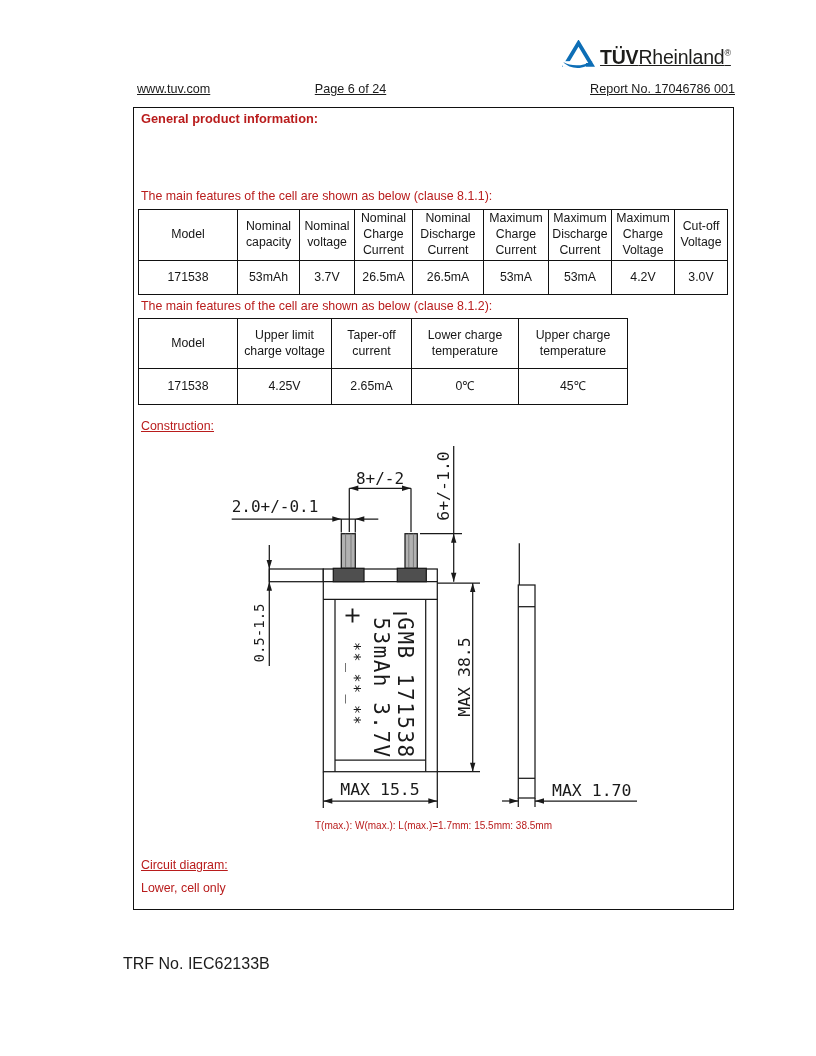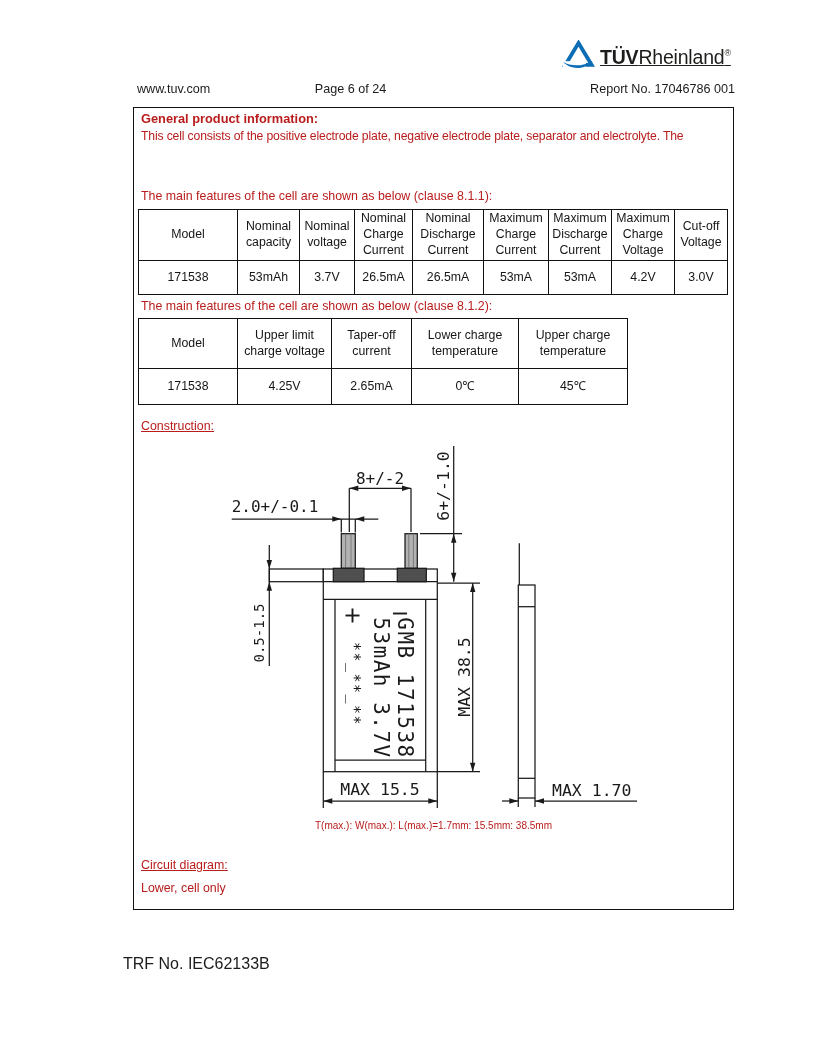--- a/index.html
+++ b/index.html
@@ -1,19 +1,19 @@
 <!DOCTYPE html>
 <html><head>
 <meta charset="utf-8">
 <style>
   html,body{margin:0;padding:0;background:#fff;}
   #page{position:relative;width:816px;height:1056px;background:#fff;overflow:hidden;
         font-family:"Liberation Sans",sans-serif;color:#1b1b1b;}
   .abs{position:absolute;}
-  .hdr{font-size:12.6px;color:#1b1b1b;white-space:nowrap;}
+  .hdr{font-size:12.6px;color:#1b1b1b;white-space:nowrap;text-decoration:underline;}
   #page-indicator{left:0;top:82px;width:701px;text-align:center;}
   #website{left:137px;top:82px;}
   #report-no{top:82px;right:81px;}
   #logo{left:562px;top:41px;display:flex;align-items:center;gap:5px;height:32px;}
   #logo .brand{font-size:19.5px;color:#1d1d1b;letter-spacing:-0.2px;white-space:nowrap;text-decoration:underline;}
   #logo .tuv{font-weight:bold;}
   #logo .reg{font-size:9px;vertical-align:8px;}
   #info-box{left:133px;top:107px;width:601px;height:803px;border:1.6px solid #111;box-sizing:border-box;}
   .doc-line{white-space:nowrap;font-size:12.4px;color:#b91c1c;}
   #section-title{left:141px;top:111px;font-weight:bold;font-size:12.8px;}
@@ -53,21 +53,20 @@
     </span>
     <span class="brand"><span class="tuv">TÜV</span><span>Rheinland</span><span class="reg">®</span></span>
   </div>
   <div class="abs hdr" id="report-no">Report No. 17046786 001</div>
 
   <div class="abs" id="info-box"></div>
 
   <div class="abs doc-line" id="section-title">General product information:</div>
 
   <div class="abs" id="description">
-    <div class="doc-line" style="font-size:inherit">This cell consists of the positive electrode plate, negative electrode plate, separator and electrolyte. The</div>
   </div>
 
   <div class="abs doc-line" id="clause1">The main features of the cell are shown as below (clause 8.1.1):</div>
 
   <table id="table811">
     <colgroup>
       <col style="width:99px">
         <col style="width:62px">
         <col style="width:55px">
         <col style="width:58px">

